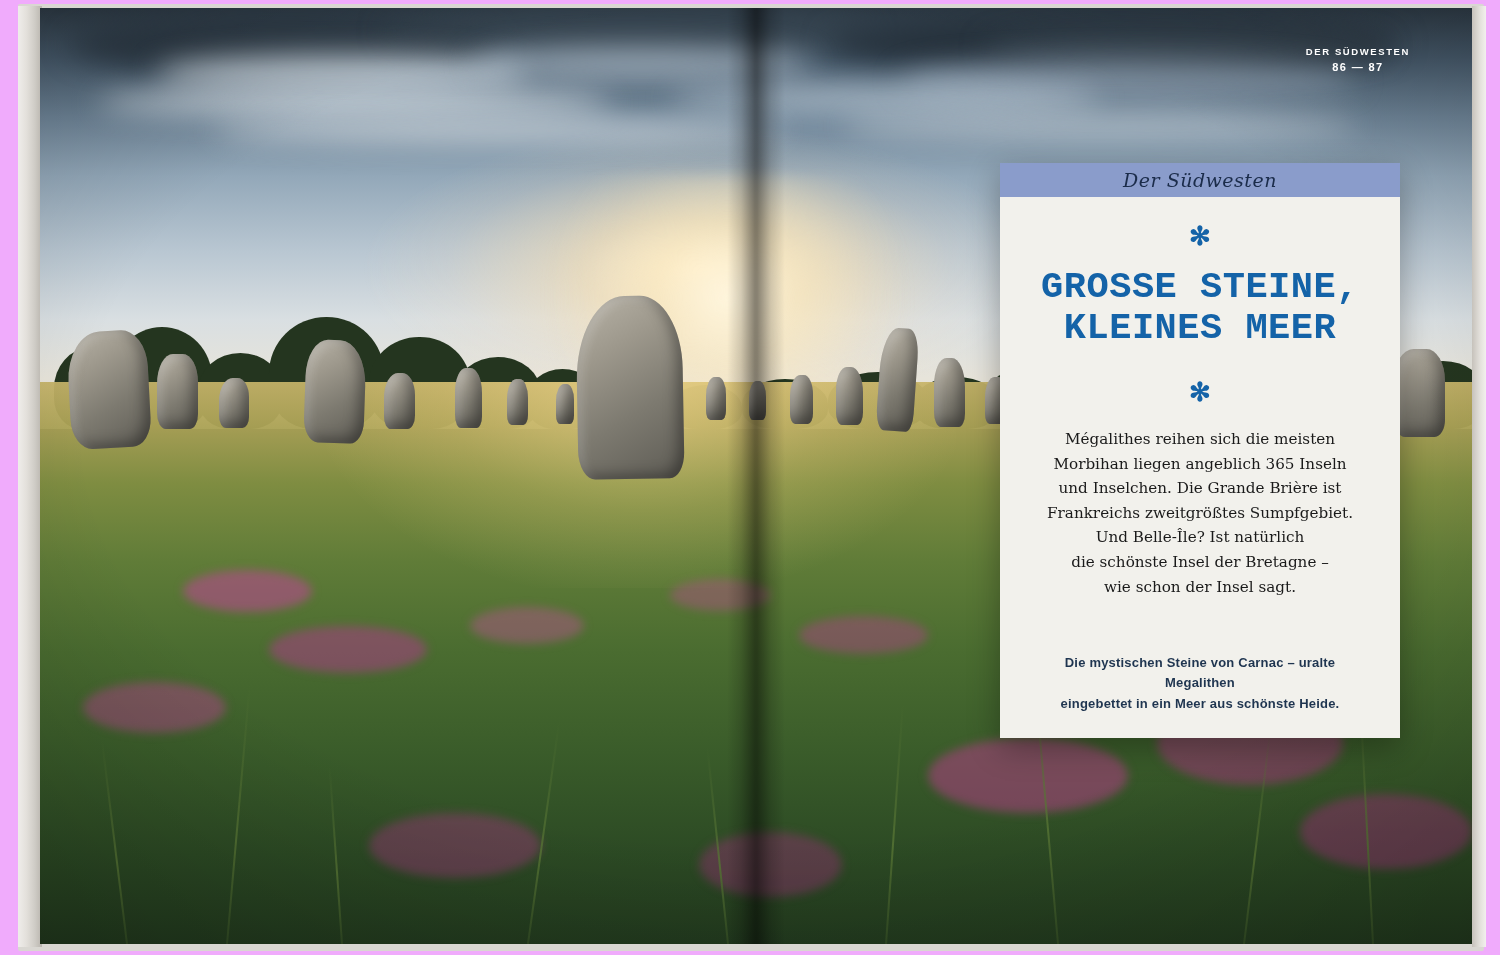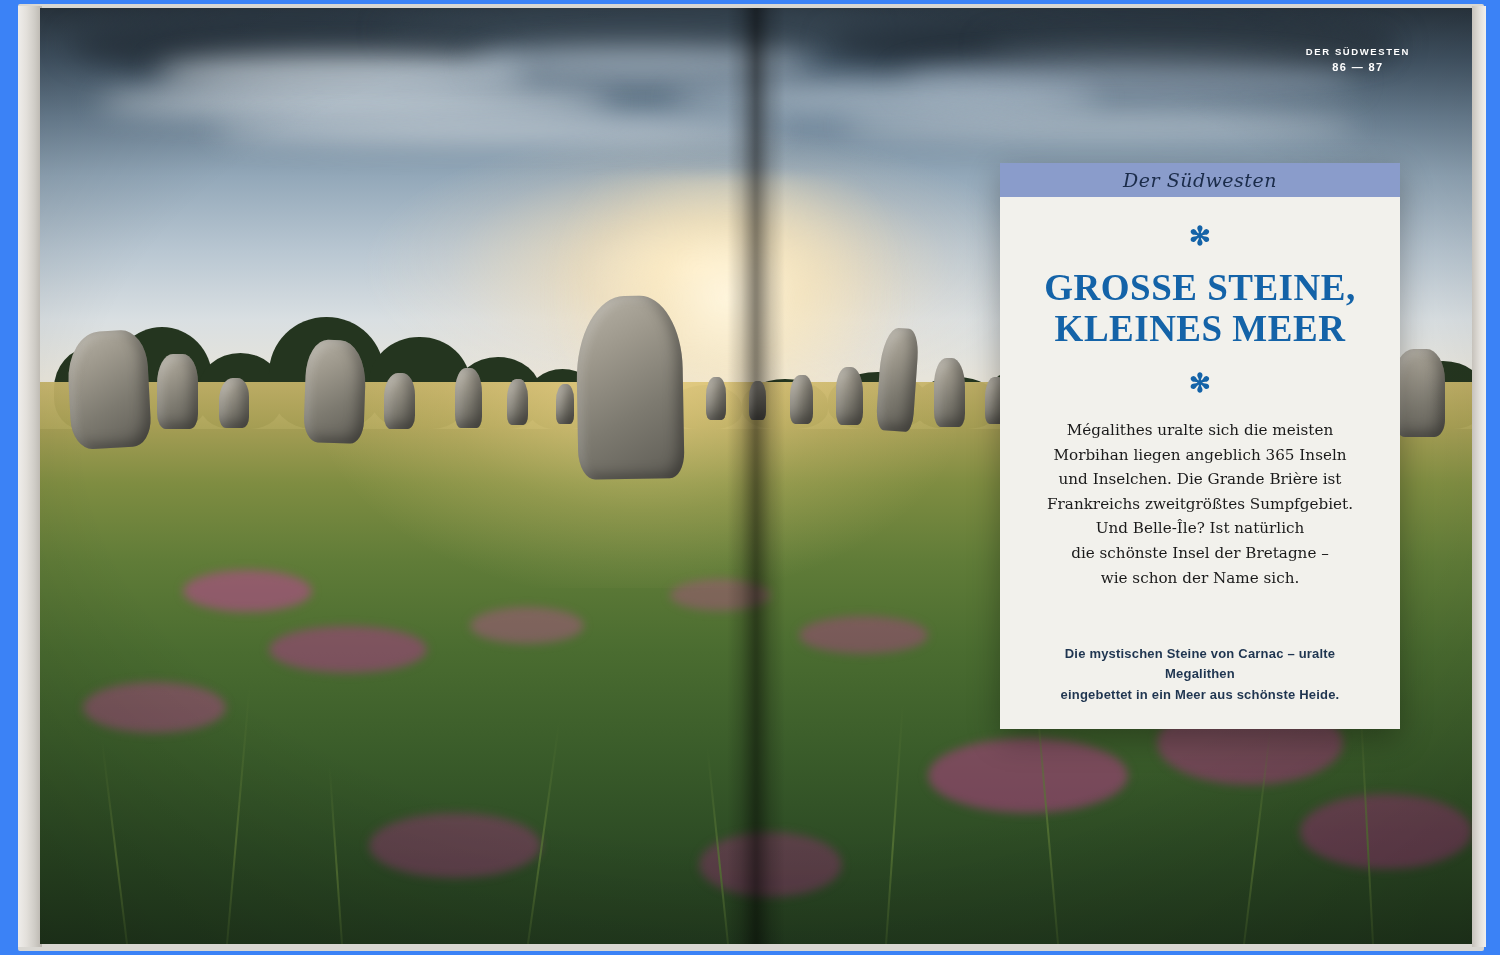--- a/index.html
+++ b/index.html
@@ -11,21 +11,21 @@
     width: 1500px;
     height: 955px;
     overflow: hidden;
     font-family: "Liberation Sans", sans-serif;
   }
 
   #spread {
     position: relative;
     width: 1500px;
     height: 955px;
-    background: #3b82f6;
+    background: #f0abfc;
     overflow: hidden;
   }
 
   
   .book-shadow {
     position: absolute;
     left: 18px;
     top: 4px;
     width: 1466px;
     height: 947px;
@@ -228,22 +228,22 @@
     text-align: center;
   }
   .asterisk {
     color: #1463a8;
     font-size: 26px;
     line-height: 1;
     font-family: "Liberation Sans", sans-serif;
     font-weight: 700;
   }
   .headline {
-    margin: 18px 0 20px 0;
-    font-family: Liberation Serif, serif;
+    margin: 18px 0 29px 0;
+    font-family: Liberation Mono, monospace;
     font-weight: 700;
     font-size: 37px;
     line-height: 1.12;
     letter-spacing: 0.5px;
     color: #1463a8;
     text-transform: uppercase;
   }
   .headline .hl-line { display: block; }
   .intro {
     margin-top: 22px;
@@ -381,27 +381,27 @@
         <div class="asterisk">✻</div>
 
         <h1 class="headline">
           <span class="hl-line">GROSSE STEINE,</span>
           <span class="hl-line">KLEINES MEER</span>
         </h1>
 
         <div class="asterisk">✻</div>
 
         <p class="intro">
-          <span class="line">Mégalithes uralte sich die meisten</span>
+          <span class="line">Mégalithes reihen sich die meisten</span>
           <span class="line">Morbihan liegen angeblich 365 Inseln</span>
           <span class="line">und Inselchen. Die Grande Brière ist</span>
           <span class="line">Frankreichs zweitgrößtes Sumpfgebiet.</span>
           <span class="line">Und Belle-Île? Ist natürlich</span>
           <span class="line">die schönste Insel der Bretagne –</span>
-          <span class="line">wie schon der Name sich.</span>
+          <span class="line">wie schon der Insel sagt.</span>
         </p>
 
         <div class="caption">
           <span class="line">Die mystischen Steine von Carnac – uralte Megalithen</span>
           <span class="line">eingebettet in ein Meer aus schönste Heide.</span>
         </div>
       </div>
     </div>
 
   </div>

